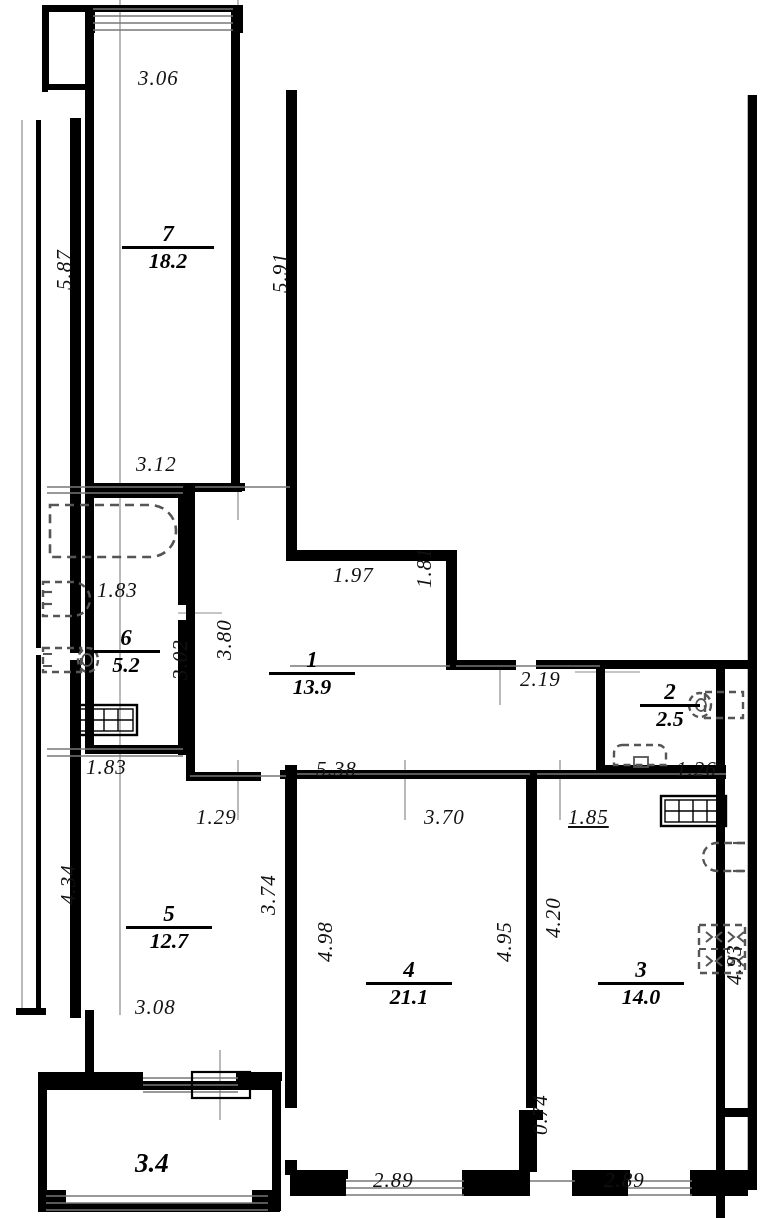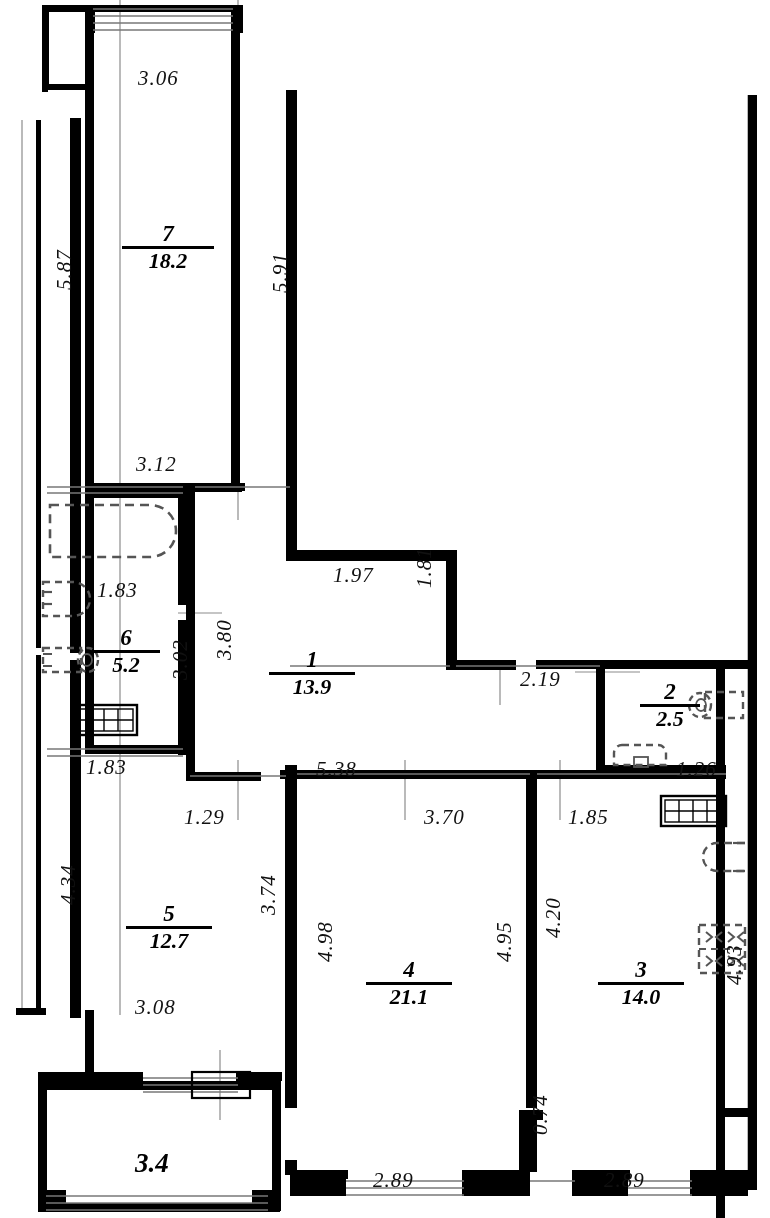--- a/index.html
+++ b/index.html
@@ -318,23 +318,23 @@
       <div class="dimtxt" style="left: 136px; top: 452px;">3.12</div>
       <div class="dimtxt" style="left: 97px; top: 578px;">1.83</div>
       <div class="dimtxt" style="left: 86px; top: 755px;">1.83</div>
       <div class="dimtxt v" style="left: 168px; top: 680px; transform: rotate(-90deg);">3.02</div>
       <div class="dimtxt v" style="left: 212px; top: 660px; transform: rotate(-90deg);">3.80</div>
       <div class="dimtxt" style="left: 333px; top: 547px; margin-top: 16px;">1.97</div>
       <div class="dimtxt v" style="left: 412px; top: 588px; transform: rotate(-90deg);">1.81</div>
       <div class="dimtxt" style="left: 520px; top: 667px;">2.19</div>
       <div class="dimtxt" style="left: 676px; top: 757px;">1.26</div>
       <div class="dimtxt" style="left: 316px; top: 757px;">5.38</div>
-      <div class="dimtxt" style="left: 184px; top: 805px; font-family: Liberation Serif, serif;">1.29</div>
+      <div class="dimtxt" style="left: 196px; top: 805px; font-family: Liberation Serif, serif;">1.29</div>
       <div class="dimtxt" style="left: 424px; top: 805px;">3.70</div>
-      <div class="dimtxt" style="left: 568px; top: 805px;">1.85</div>
+      <div class="dimtxt" style="left: 568px; top: 805px; text-decoration: underline;">1.85</div>
       <div class="dimtxt v" style="left: 56px; top: 905px; transform: rotate(-90deg);">4.34</div>
       <div class="dimtxt v" style="left: 256px; top: 915px; transform: rotate(-90deg);">3.74</div>
       <div class="dimtxt v" style="left: 313px; top: 962px; transform: rotate(-90deg);">4.98</div>
       <div class="dimtxt v" style="left: 492px; top: 962px; transform: rotate(-90deg);">4.95</div>
       <div class="dimtxt v" style="left: 541px; top: 938px; transform: rotate(-90deg);">4.20</div>
       <div class="dimtxt v" style="left: 722px; top: 985px; transform: rotate(-90deg);">4.93</div>
       <div class="dimtxt" style="left: 135px; top: 995px;">3.08</div>
       <div class="dimtxt" style="left: 373px; top: 1168px;">2.89</div>
       <div class="dimtxt v" style="left: 528px; top: 1135px; transform: rotate(-90deg);">0.74</div>
       <div class="dimtxt" style="left: 604px; top: 1168px;">2.89</div>

